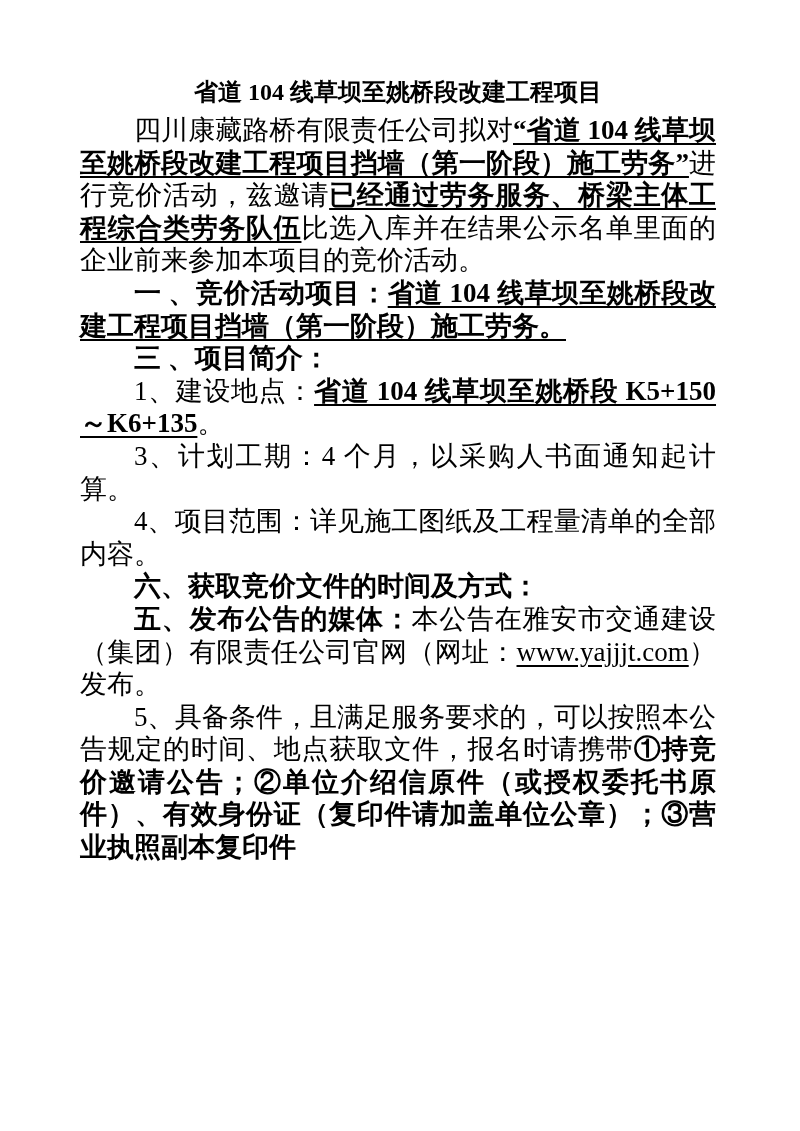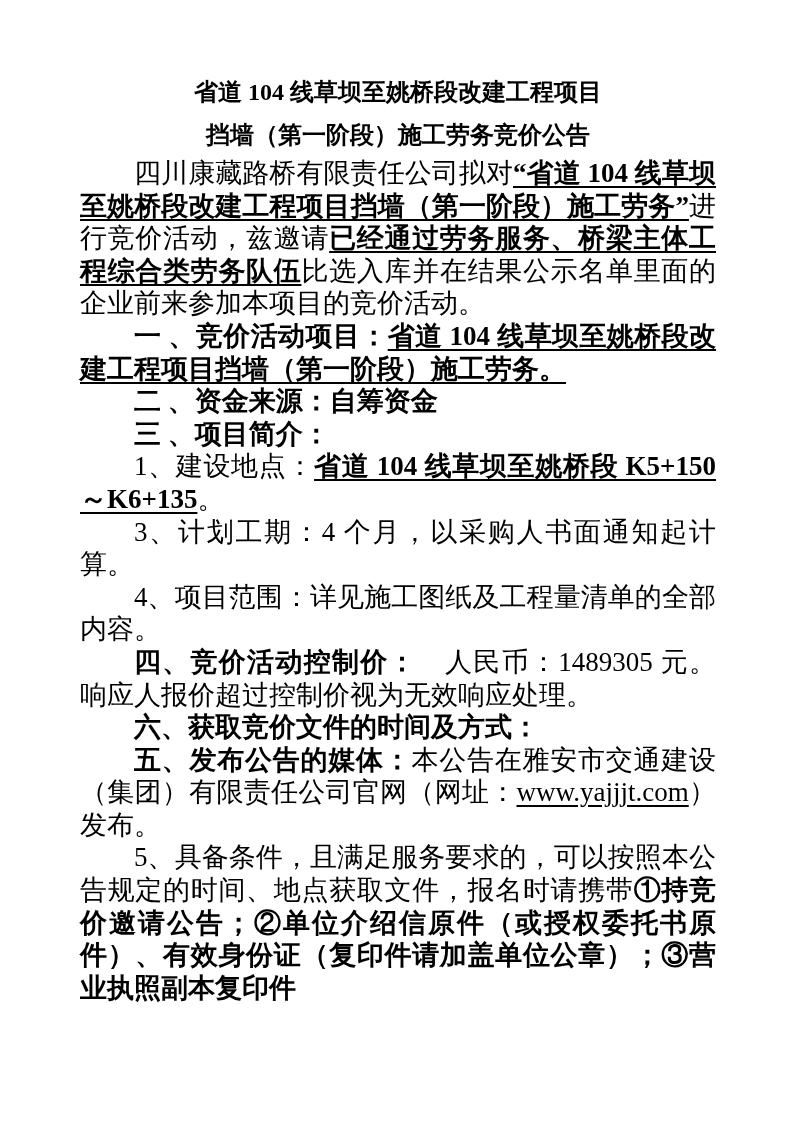--- a/index.html
+++ b/index.html
@@ -43,27 +43,24 @@
   .run-underline {
     text-decoration: underline;
     text-underline-offset: 4px;
   }
 </style>
 </head>
 <body>
 
 <div class="page">
   <div class="doc-title">省道 104 线草坝至姚桥段改建工程项目</div>
-  <div class="doc-title">挡墙（第一阶段）施工劳务竞价公告</div>
   <div class="doc-body" id="doc-body">
       <p class="para"><span>四川康藏路桥有限责任公司拟对</span><span class="run-bold run-underline">“省道 104 线草坝至姚桥段改建工程项目挡墙（第一阶段）施工劳务”</span><span>进行竞价活动，兹邀请</span><span class="run-bold run-underline">已经通过劳务服务、桥梁主体工程综合类劳务队伍</span><span>比选入库并在结果公示名单里面的企业前来参加本项目的竞价活动。</span></p>
       <p class="para"><span class="run-bold">一 、竞价活动项目：</span><span class="run-bold run-underline">省道 104 线草坝至姚桥段改建工程项目挡墙（第一阶段）施工劳务。</span></p>
-      <p class="para"><span class="run-bold">二 、资金来源：自筹资金</span></p>
       <p class="para"><span class="run-bold">三 、项目简介：</span></p>
       <p class="para"><span>1、建设地点：</span><span class="run-bold run-underline">省道 104 线草坝至姚桥段 K5+150～K6+135</span><span>。</span></p>
       <p class="para"><span>3、计划工期：4 个月，以采购人书面通知起计算。</span></p>
       <p class="para"><span>4、项目范围：详见施工图纸及工程量清单的全部内容。</span></p>
-      <p class="para"><span class="run-bold">四、竞价活动控制价：</span><span>　人民币：1489305 元。响应人报价超过控制价视为无效响应处理。</span></p>
       <p class="para"><span class="run-bold">六、获取竞价文件的时间及方式：</span></p>
       <p class="para"><span class="run-bold">五、发布公告的媒体：</span><span>本公告在雅安市交通建设（集团）有限责任公司官网（网址：</span><span class="run-underline">www.yajjjt.com</span><span>）发布。</span></p>
       <p class="para"><span>5、具备条件，且满足服务要求的，可以按照本公告规定的时间、地点获取文件，报名时请携带</span><span class="run-bold">①持竞价邀请公告；②单位介绍信原件（或授权委托书原件）、有效身份证（复印件请加盖单位公章）；③营业执照副本复印件</span></p>
     </div>
 </div>
 
 </body></html>

